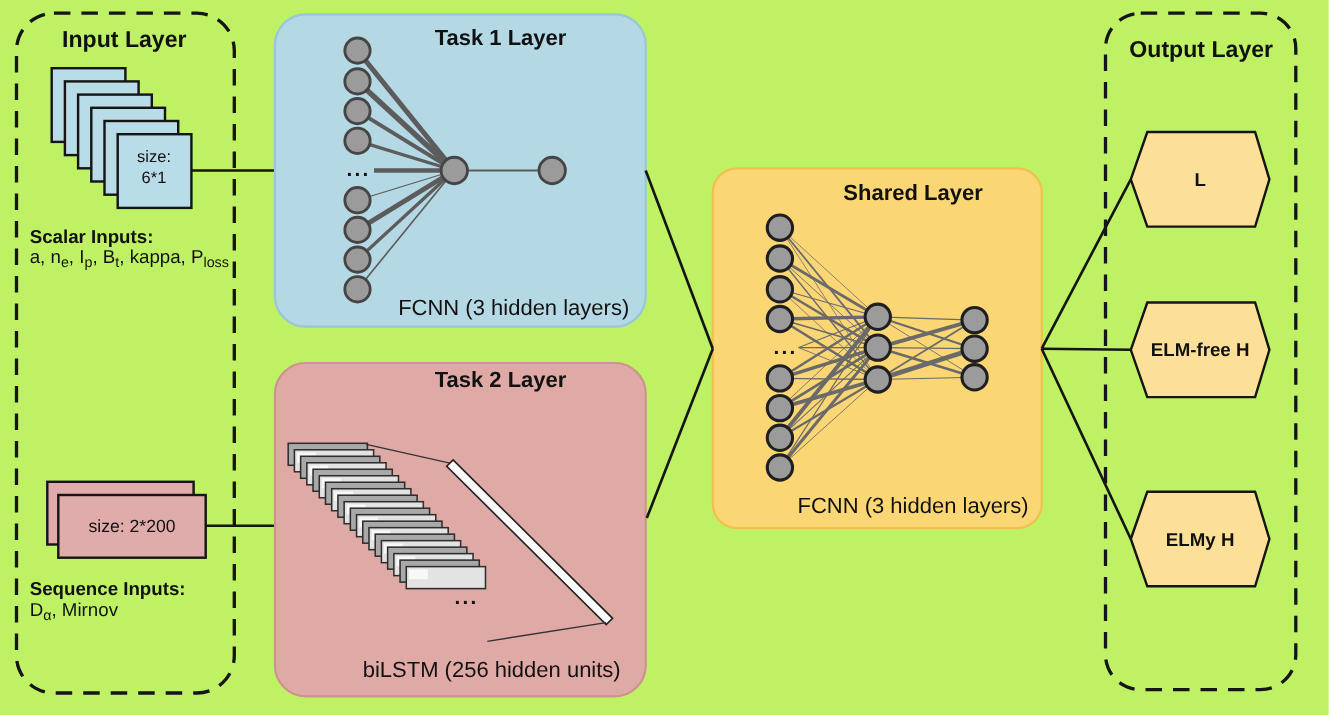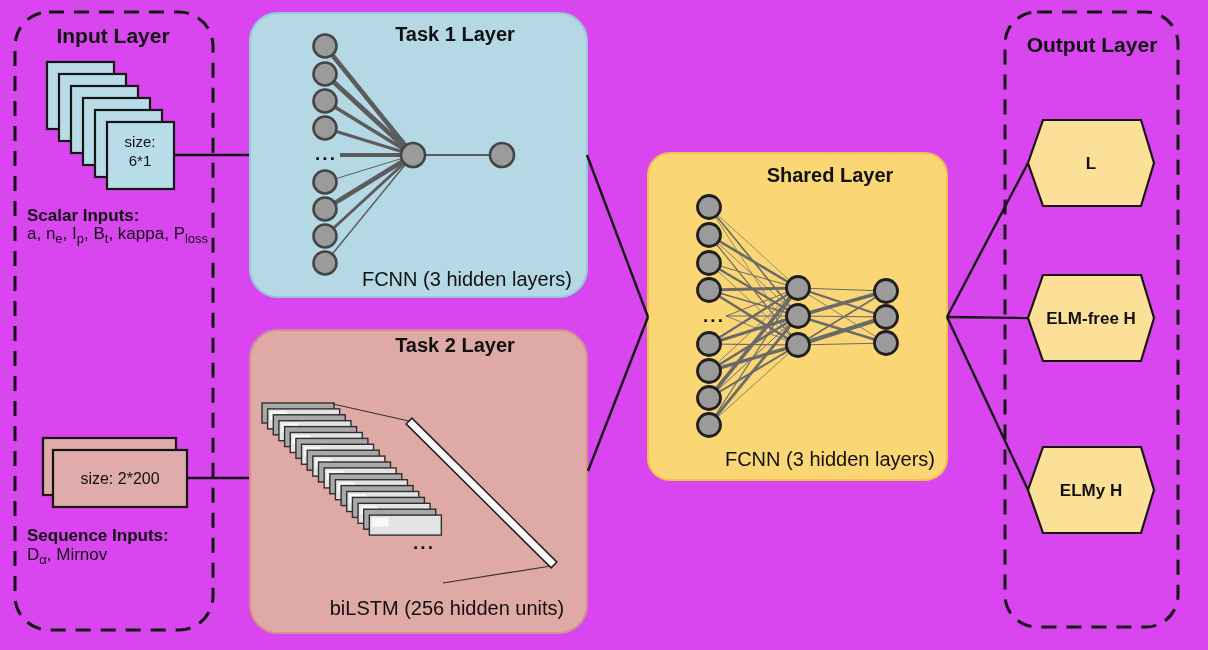--- a/index.html
+++ b/index.html
@@ -1,16 +1,16 @@
 <!DOCTYPE html>
 <html><head>
 <meta charset="utf-8">
 <style>
   html,body { margin:0; padding:0; background:#ffffff; }
-  .stage { position:relative; width:1208px; height:650px; background:#d946ef;
+  .stage { position:relative; width:1208px; height:650px; background:#bef264;
            font-family:"Liberation Sans","DejaVu Sans",sans-serif; }
   svg text { fill:#111111; font-family:"Liberation Sans","DejaVu Sans",sans-serif; }
   .panel-title { font-size:21px; font-weight:bold; text-anchor:middle; }
   .box-title   { font-size:20px; font-weight:bold; text-anchor:middle; }
   .caption     { font-size:20px; text-anchor:middle; }
   .io-label-bold { font-size:17px; font-weight:bold; }
   .io-label      { font-size:17px; }
   .sub           { font-size:13px; }
   .size-label  { font-size:15px; text-anchor:middle; }
   .size-label2 { font-size:16px; text-anchor:middle; }

